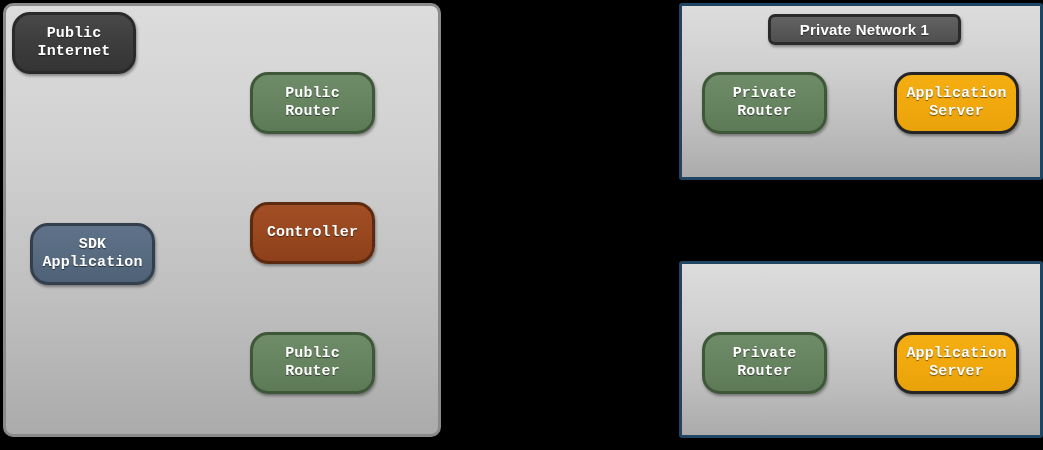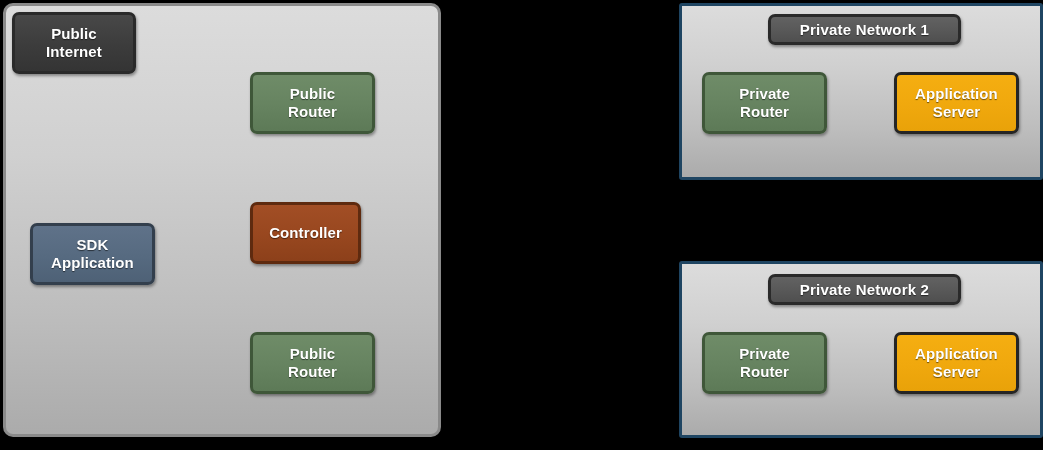--- a/index.html
+++ b/index.html
@@ -32,29 +32,30 @@
   }
 
   
   .node {
     position: absolute;
     box-sizing: border-box;
     display: flex;
     align-items: center;
     justify-content: center;
     text-align: center;
-    border-radius: 7px;
+    border-radius: 18px;
     color: #ffffff;
     font-weight: bold;
     font-size: 15px;
     line-height: 1.22;
     letter-spacing: 0.1px;
     text-shadow: 0 1px 1px rgba(0,0,0,0.55);
     box-shadow: 1px 2px 3px rgba(0,0,0,0.38);
     padding: 2px;
+    font-family: Liberation Mono, monospace;
   }
   .node-label { display: block; white-space: pre-line; }
 
   
   .node.dark {
     background: linear-gradient(180deg, #484848 0%, #3d3d3d 50%, #343434 100%);
     border: 3px solid #2a2a2a;
   }
   .node.green {
     background: linear-gradient(180deg, #6f8c68 0%, #668360 55%, #5d7a57 100%);
@@ -106,21 +107,21 @@
     <div class="node green" style="left: 244px; top: 66px; width: 125px; height: 62px;">
       <span class="node-label">Public
 Router</span>
     </div>
 
     <div class="node blue" style="left: 24px; top: 196px; width: 125px; height: 62px; margin-top: 21px;">
       <span class="node-label">SDK
 Application</span>
     </div>
 
-    <div class="node red" style="left: 244px; top: 196px; width: 111px; height: 62px;">
+    <div class="node red" style="left: 244px; top: 196px; width: 125px; height: 62px;">
       <span class="node-label">Controller</span>
     </div>
 
     <div class="node green" style="left: 244px; top: 326px; width: 125px; height: 62px;">
       <span class="node-label">Public
 Router</span>
     </div>
   </div>
 
   <div class="zone zone-private" style="left: 679px; top: 3px; width: 364px; height: 177px; border-color: rgb(31, 69, 98);">
@@ -133,21 +134,20 @@
     </div>
 
     <div class="node amber" style="left: 212px; top: 66px; width: 125px; height: 62px;">
       <span class="node-label">Application
 Server</span>
     </div>
   </div>
 
   <div class="zone zone-private" style="left: 679px; top: 261px; width: 364px; height: 177px; border-color: rgb(31, 69, 98);">
 
-    <div class="zone-title" style="left: 86px; top: 10px; width: 193px; height: 31px;">Private Network 2</div>
 
     <div class="node green" style="left: 20px; top: 68px; width: 125px; height: 62px;">
       <span class="node-label">Private
 Router</span>
     </div>
 
     <div class="node amber" style="left: 212px; top: 68px; width: 125px; height: 62px;">
       <span class="node-label">Application
 Server</span>
     </div>

